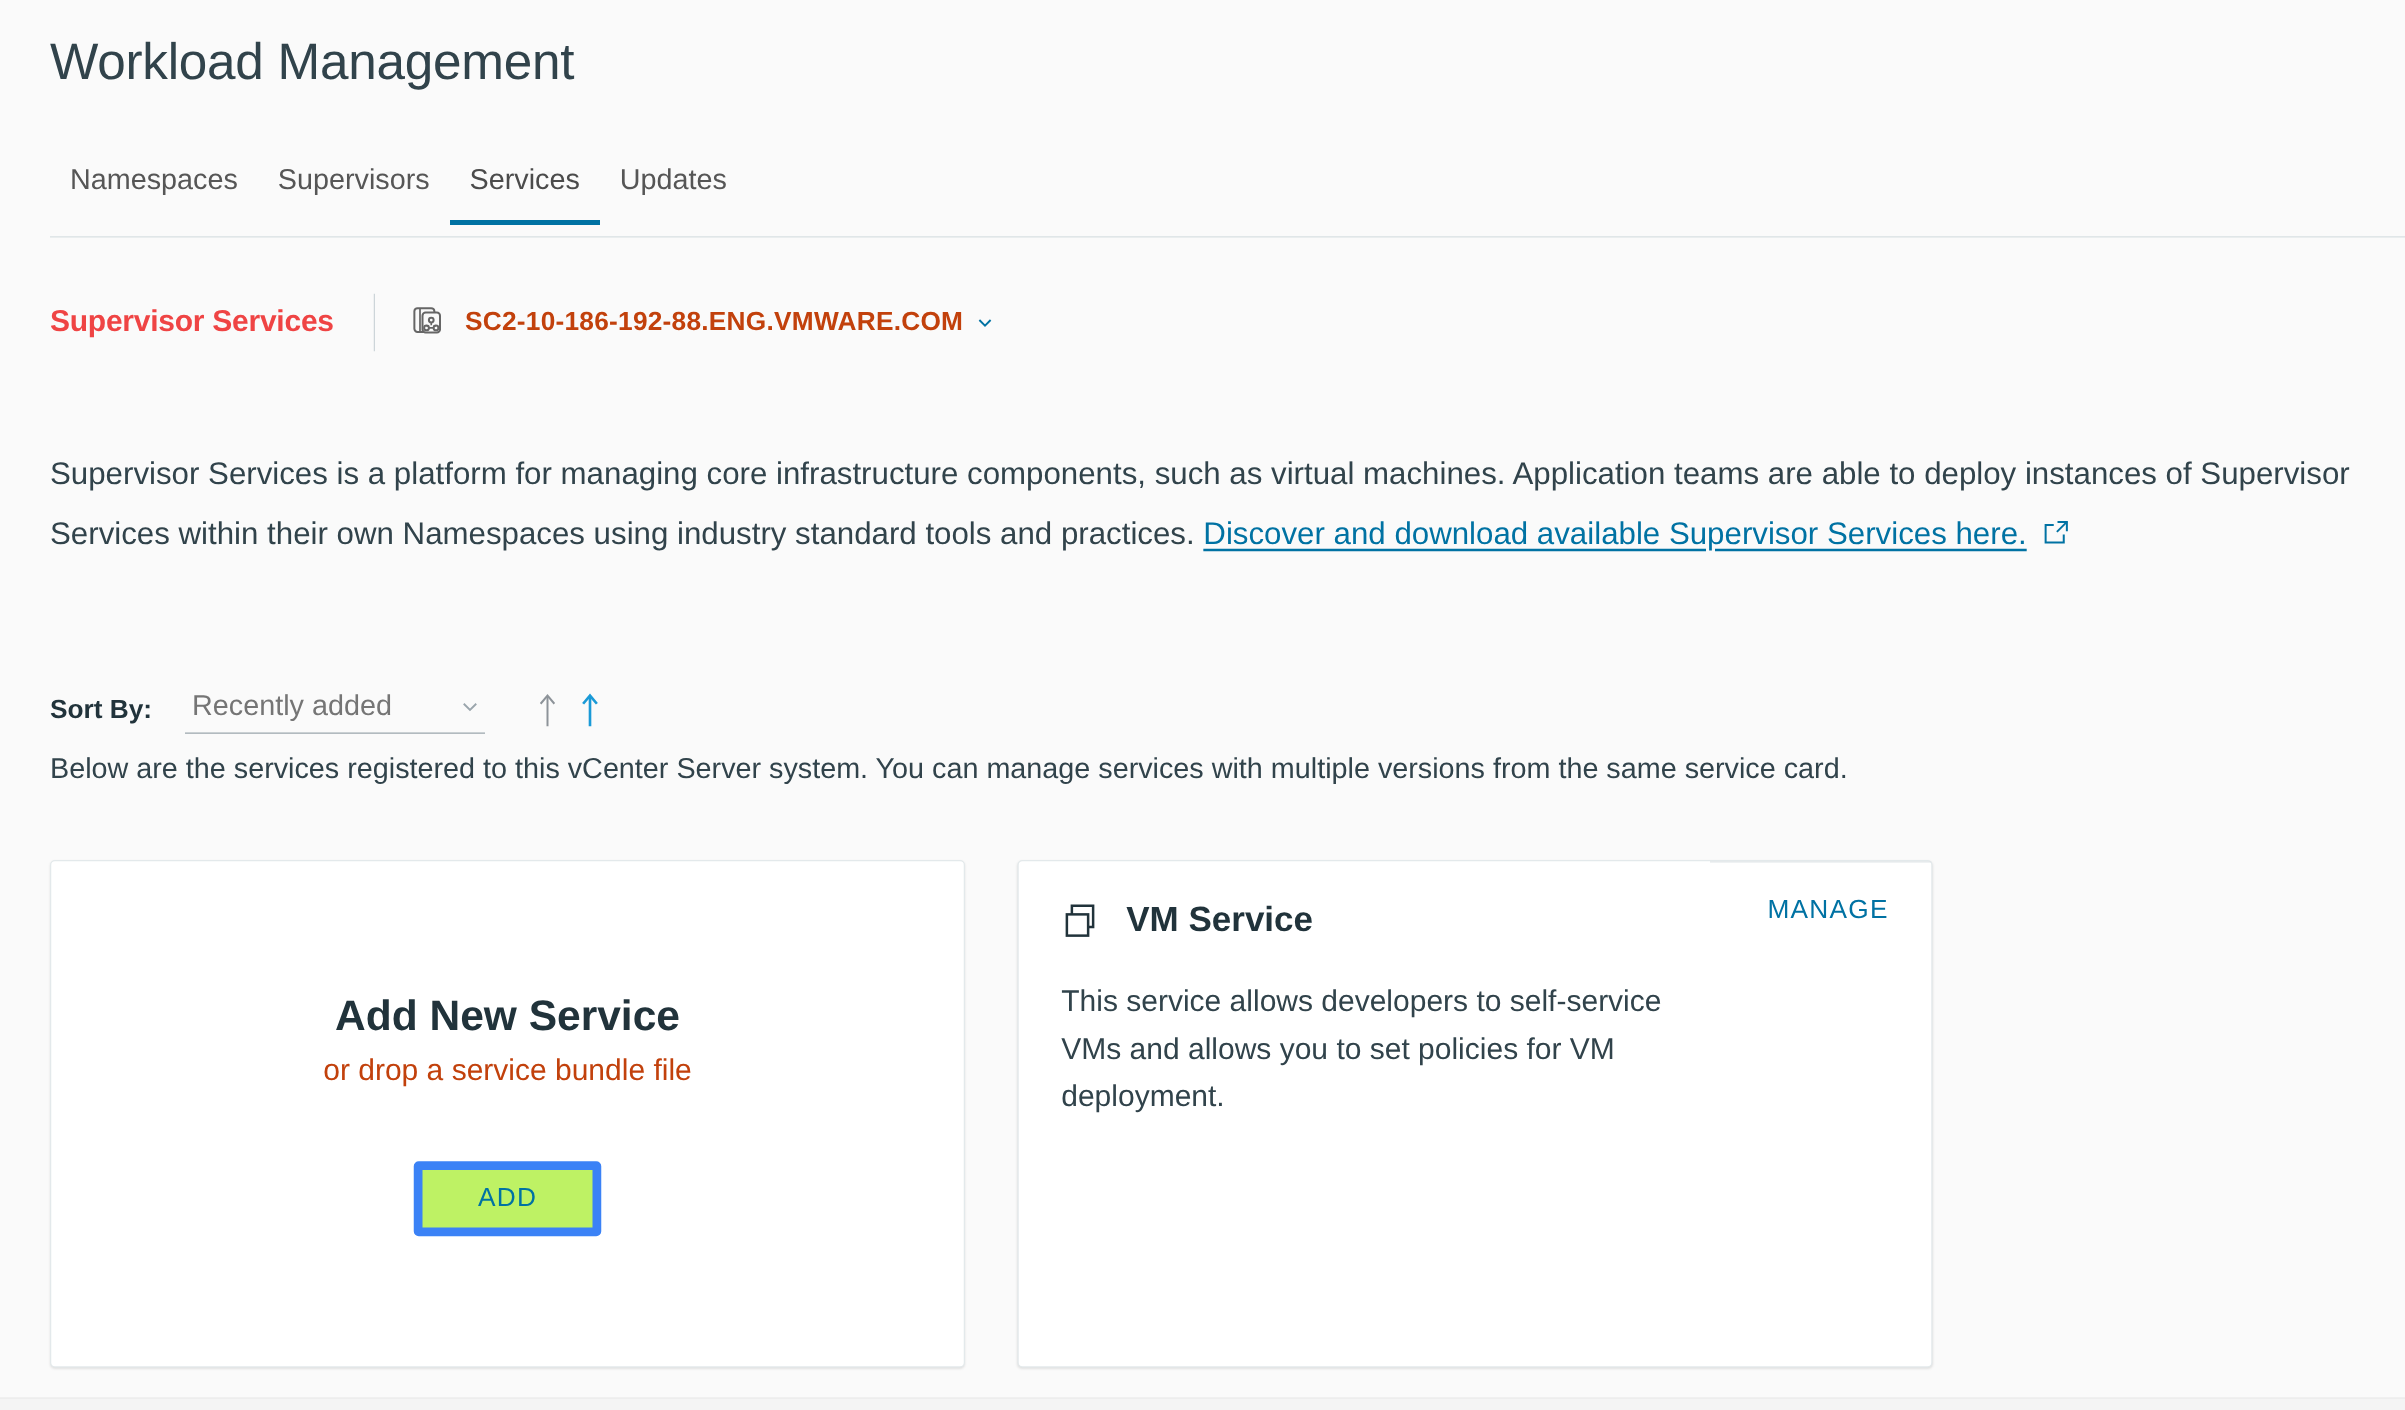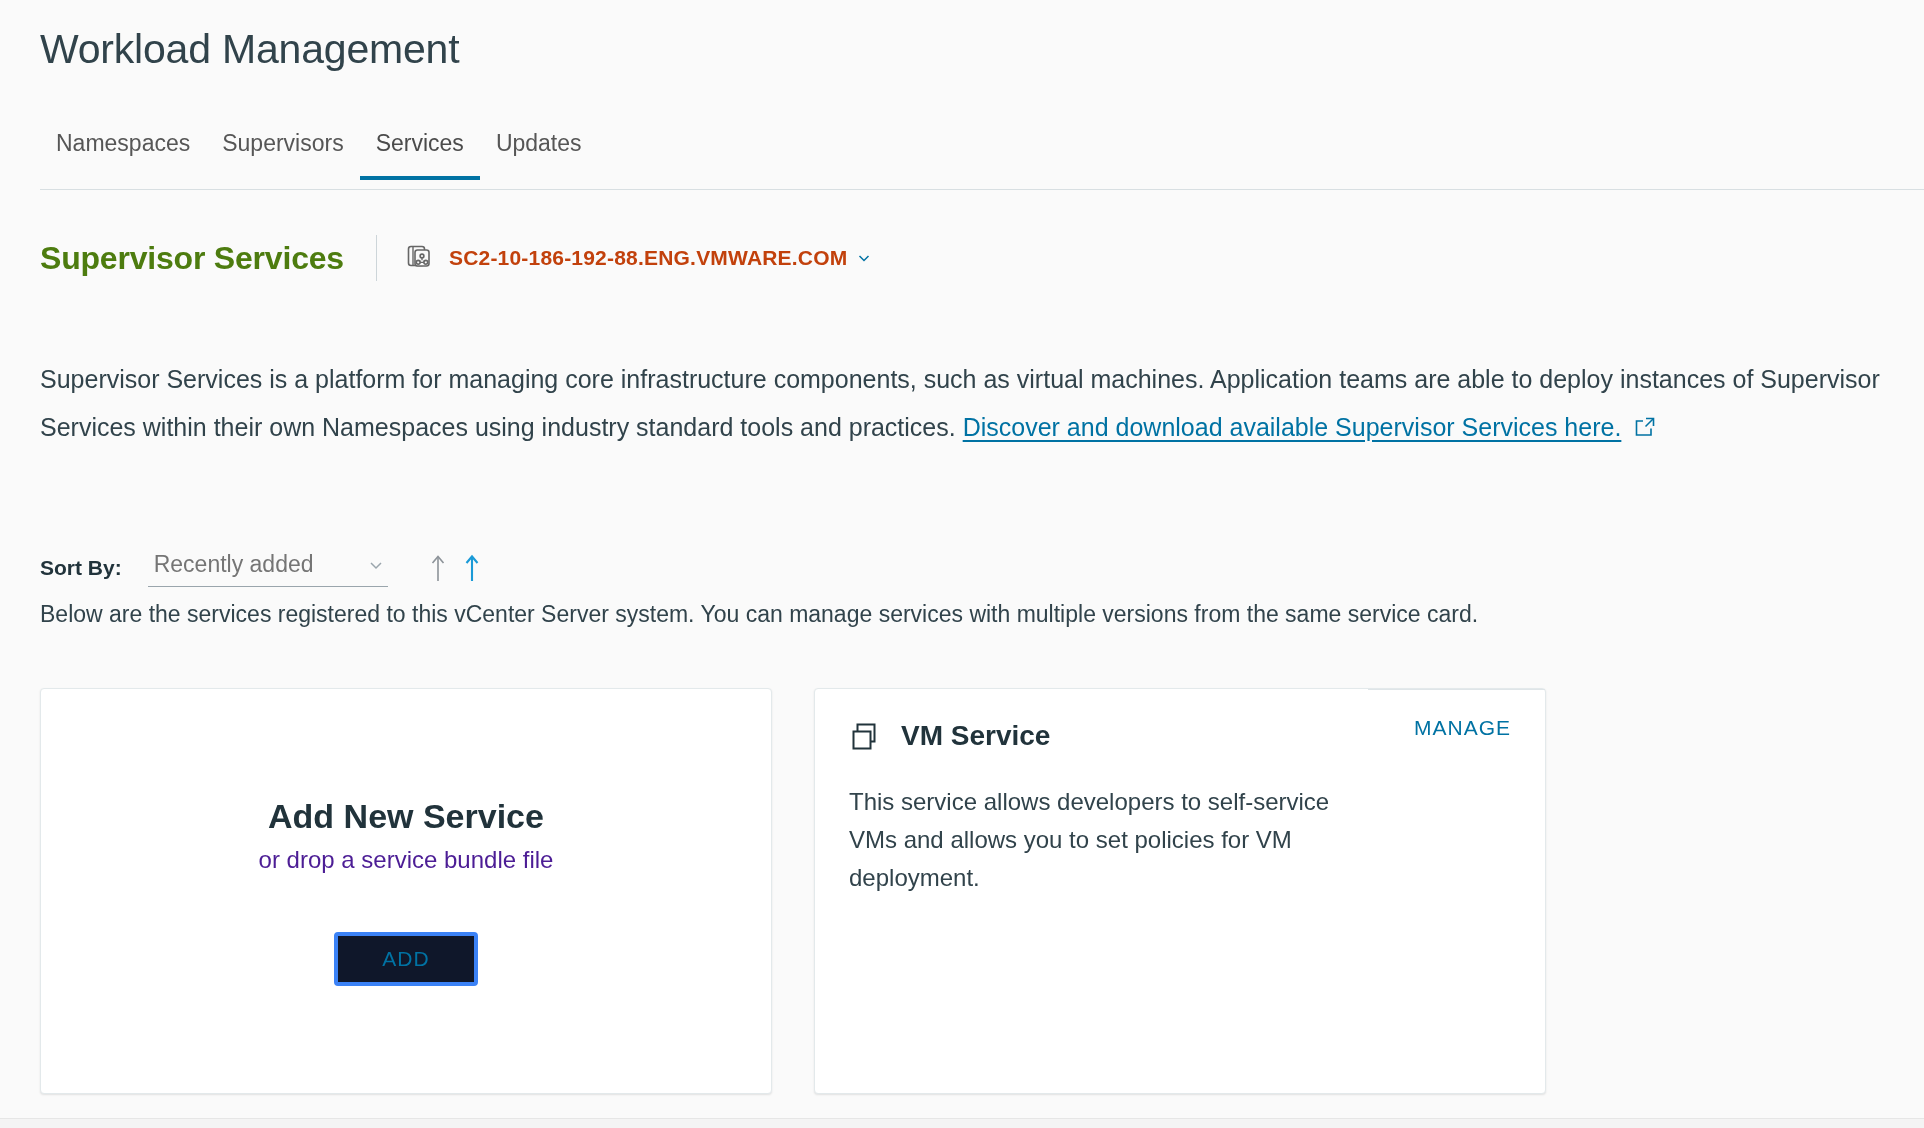--- a/index.html
+++ b/index.html
@@ -60,23 +60,23 @@
 
   
   .section-head {
     position: absolute;
     left: 40px; top: 236px;
     display: flex;
     align-items: center;
     height: 44px;
   }
   .section-title {
-    font-size: 32px;
+    font-size: 24px;
     font-weight: 700;
-    color: #4d7c0f;
+    color: #ef4444;
     white-space: nowrap;
     letter-spacing: -0.2px;
   }
   .vdivider {
     width: 1px;
     height: 46px;
     background: #cdd5d9;
     margin: 0 28px 0 32px;
   }
   .server-icon {
@@ -195,30 +195,30 @@
     cursor: pointer;
   }
   .add-title {
     font-size: 34px;
     font-weight: 700;
     color: #21333b;
     margin-bottom: 10px;
   }
   .add-sub {
     font-size: 24px;
-    color: #4c1d95;
+    color: #c2410c;
     margin-bottom: 58px;
   }
   .add-btn {
     font-family: "Liberation Sans", sans-serif;
     font-size: 21px;
     letter-spacing: 1px;
     color: #0072a3;
-    background: #0f172a;
-    border: 4px solid #3b82f6;
+    background: #bef264;
+    border: 7px solid #3b82f6;
     border-radius: 4px;
     padding: 11px 44px;
     cursor: pointer;
     text-transform: uppercase;
   }
 
   .card-service {
     width: 732px;
     height: 406px;
     display: flex;

